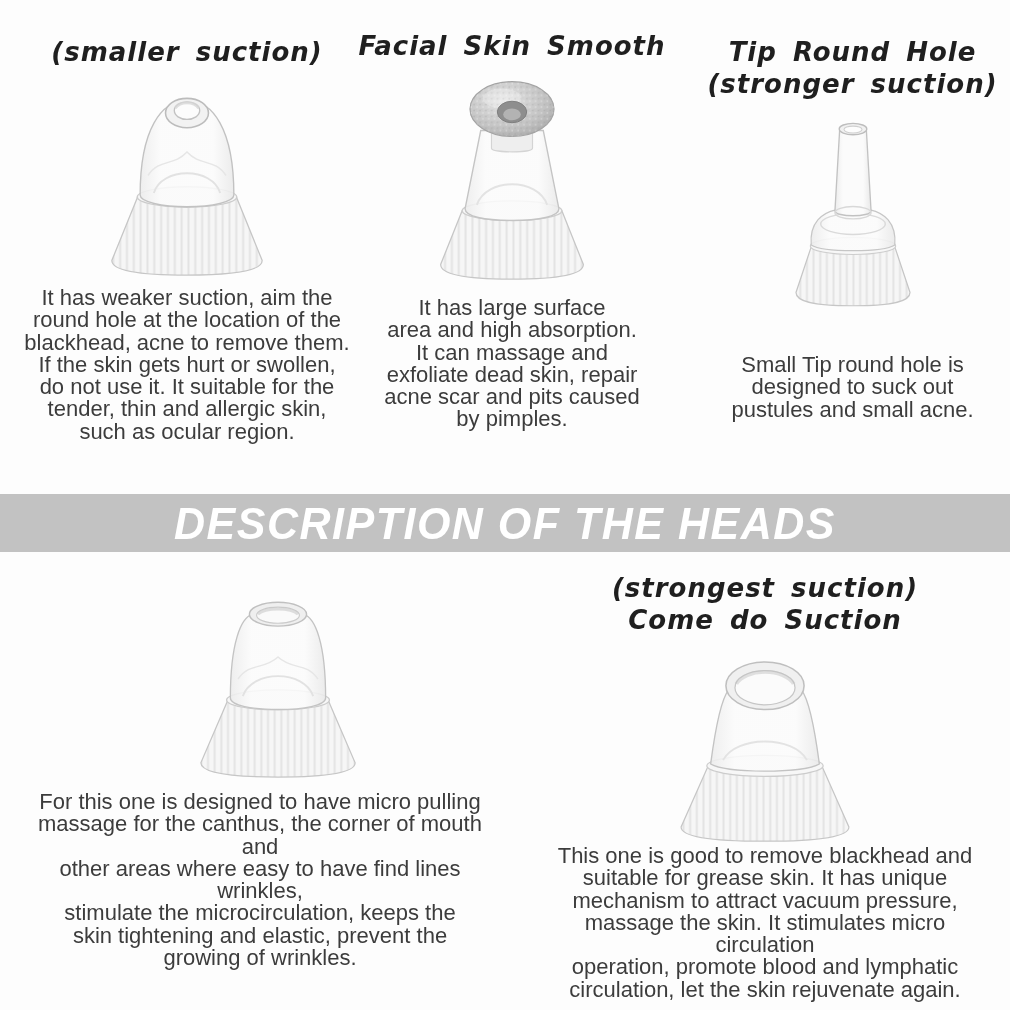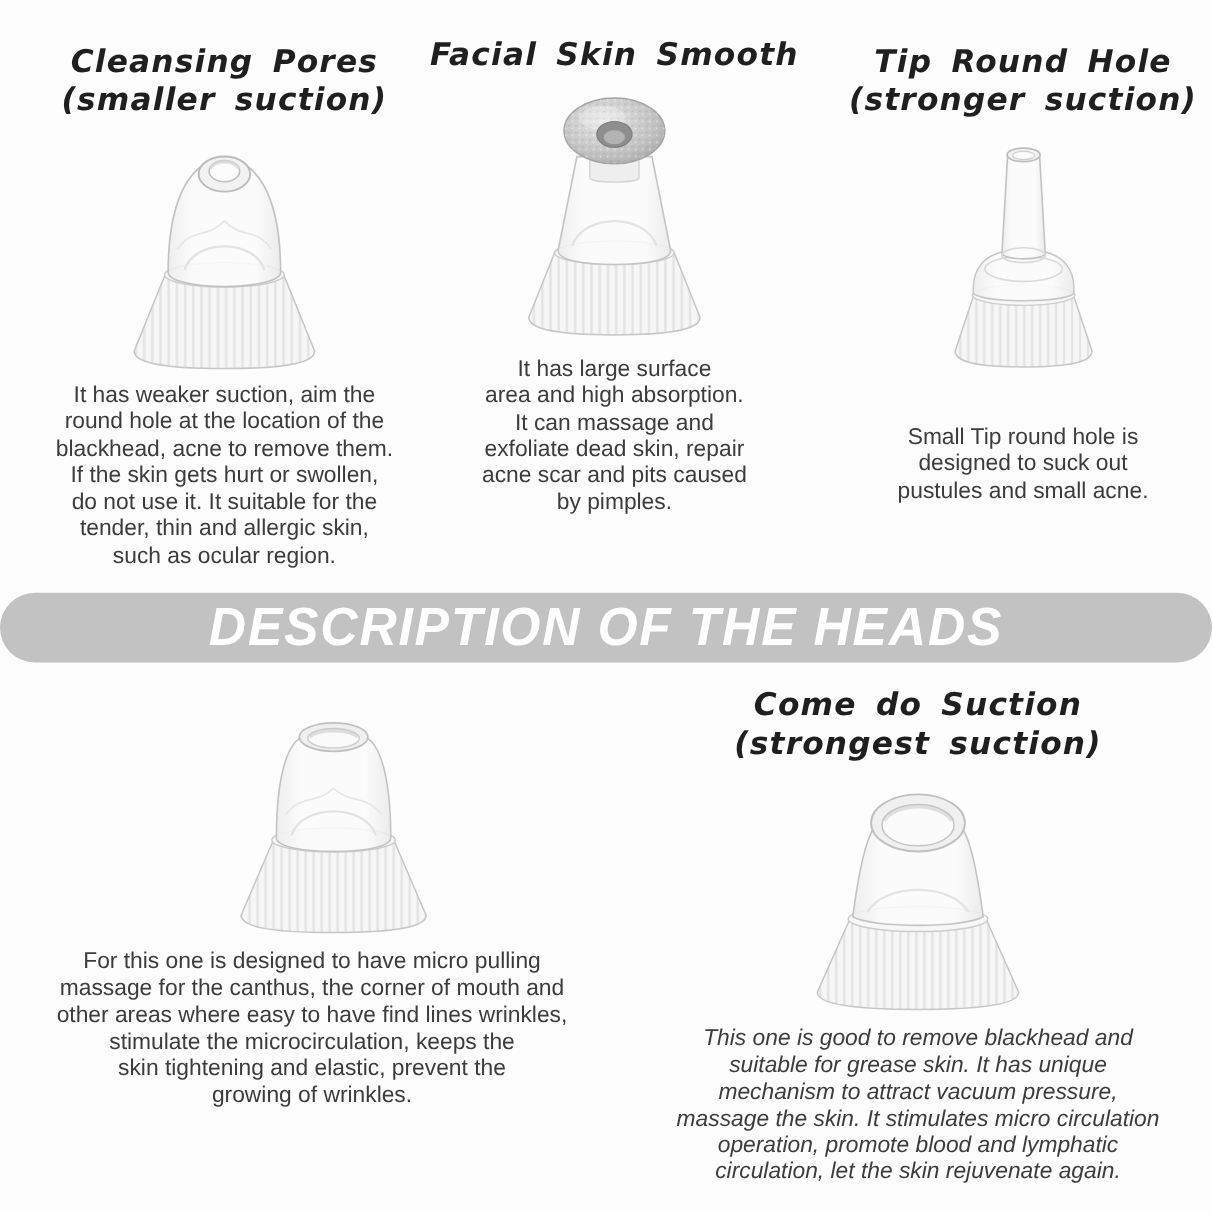--- a/index.html
+++ b/index.html
@@ -25,29 +25,29 @@
     color: #1f1f1f;
     letter-spacing: 1px;
     word-spacing: 6px;
   }
   .head-title span { display: block; }
   .head-photo { line-height: 0; }
   .head-photo svg { display: inline-block; }
   .head-desc {
     margin: 0;
     white-space: pre-line;
-    font-size: 19px;
+    font-size: 22px;
     line-height: 22.3px;
     color: #3c3c3c;
   }
   .banner {
     position: absolute;
     left: 0; top: 494px;
     width: 1010px; height: 58px;
-    display: flex; align-items: center; justify-content: center; border-radius: 29px;
+    display: flex; align-items: center; justify-content: center;
   }
   .banner-text {
     font-family: "Liberation Sans", sans-serif;
     font-style: italic;
     font-weight: 700;
     font-size: 43px;
     letter-spacing: 1.5px;
     transform: scaleY(1.04);
   }
   .shift-r { transform: translateX(18px); }
@@ -77,21 +77,20 @@
       <circle cx="4.2" cy="4" r="0.8" fill="#ffffff" opacity="0.85"></circle>
       <circle cx="3" cy="0.8" r="0.5" fill="#787878" opacity="0.4"></circle>
     </pattern>
   </defs>
 </svg>
 
 <div class="canvas">
 
   <div class="head-block" style="left:20px; top:36px; width:334px;">
     <h2 class="head-title">
-      <span>Cleansing Pores</span>
       <span>(smaller suction)</span>
     </h2>
     <div class="head-photo" style="margin-top:6px;">
       <svg viewBox="0 0 200 210" width="196" height="205">
         <path d="M23,191 C23,200 42,206 100,206 C158,206 177,200 177,191 L151,127 C136,136 64,136 49,127 Z" fill="url(#ribs)" stroke="#c6c6c6" stroke-width="1.3"></path>
         <ellipse cx="100" cy="126" rx="51" ry="10.5" fill="#f7f7f7" stroke="#cccccc" stroke-width="1.3"></ellipse>
         <path d="M52,124 C52,56 74,27 100,27 C126,27 148,56 148,124 C148,131 126,136 100,136 C74,136 52,131 52,124 Z" fill="url(#plasticSide)" fill-opacity="0.88" stroke="#c2c2c2" stroke-width="1.4"></path>
         <path d="M66,122 C74,95 126,95 134,122" stroke="#e2e2e2" stroke-width="2" fill="none"></path>
         <path d="M60,104 C72,86 86,95 100,80 C114,95 128,86 140,104" stroke="#e6e6e6" stroke-width="1.5" fill="none"></path>
         <ellipse cx="100" cy="40" rx="22" ry="15" fill="#f2f2f2" stroke="#bcbcbc" stroke-width="1.6"></ellipse>
@@ -178,35 +177,35 @@
     <p class="head-desc" style="margin-top:10px;">For this one is designed to have micro pulling
 massage for the canthus, the corner of mouth and
 other areas where easy to have find lines wrinkles,
 stimulate the microcirculation, keeps the
 skin tightening and elastic, prevent the
 growing of wrinkles.</p>
   </div>
 
   <div class="head-block" style="left:540px; top:572px; width:450px;">
     <h2 class="head-title">
+      <span>(strongest suction)</span>
       <span>Come do Suction</span>
-      <span>(strongest suction)</span>
     </h2>
     <div class="head-photo" style="margin-top:4px;">
       <svg viewBox="0 0 220 215" width="210" height="205">
         <path d="M22,196 C22,205 46,211 110,211 C174,211 198,205 198,196 L170,133 C152,142 68,142 50,133 Z" fill="url(#ribs)" stroke="#c6c6c6" stroke-width="1.3"></path>
         <ellipse cx="110" cy="132" rx="61" ry="11" fill="#f7f7f7" stroke="#cccccc" stroke-width="1.3"></ellipse>
         <path d="M53,130 C58,92 64,62 72,52 L148,52 C156,62 162,92 167,130 C150,140 70,140 53,130 Z" fill="url(#plasticSide)" fill-opacity="0.88" stroke="#c3c3c3" stroke-width="1.4"></path>
         <path d="M66,126 C80,100 140,100 154,126" stroke="#e3e3e3" stroke-width="2" fill="none"></path>
         <ellipse cx="110" cy="48" rx="41" ry="25" fill="#f0f0f0" stroke="#bfbfbf" stroke-width="1.6"></ellipse>
         <ellipse cx="110" cy="50" rx="31.5" ry="18" fill="#fbfbfb" stroke="#c6c6c6" stroke-width="1.3"></ellipse>
         <path d="M80,46 A31.5,18 0 0 1 140,46" stroke="#c4c4c4" stroke-width="4" fill="none" opacity="0.5"></path>
       </svg>
     </div>
-    <p class="head-desc" style="margin-top:10px;font-style:italic;">This one is good to remove blackhead and
+    <p class="head-desc" style="">This one is good to remove blackhead and
 suitable for grease skin. It has unique
 mechanism to attract vacuum pressure,
 massage the skin. It stimulates micro circulation
 operation, promote blood and lymphatic
 circulation, let the skin rejuvenate again.</p>
   </div>
 
 </div>
 
 </body></html>

